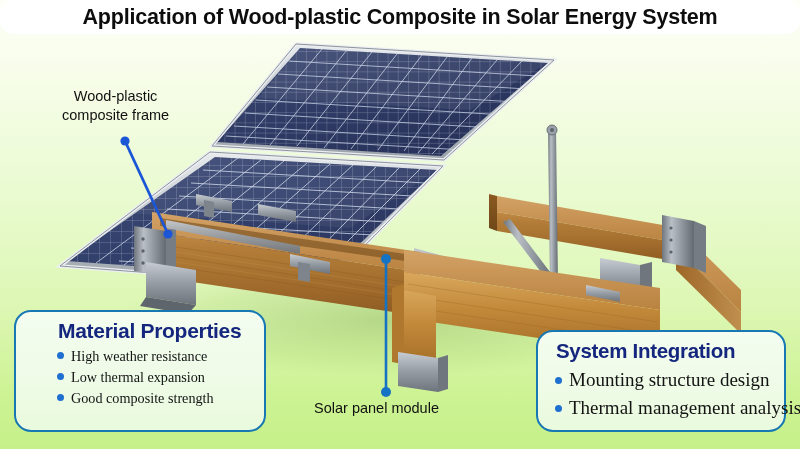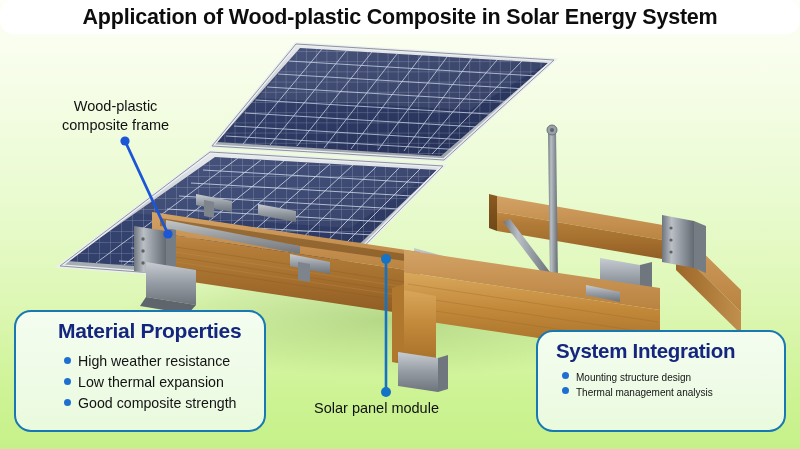--- a/index.html
+++ b/index.html
@@ -60,21 +60,21 @@
   
   .callout {
     position: absolute;
     z-index: 40;
     color: #111111;
     font-size: 14.5px;
     line-height: 1.32;
     text-align: center;
     white-space: nowrap;
   }
-  #callout-frame { left: 62px; top: 97px; }
+  #callout-frame { left: 62px; top: 87px; }
   #callout-panel { left: 314px; top: 399px; }
 
   
   .info-box {
     position: absolute;
     z-index: 50;
     border: 2.2px solid #1878b4;
     border-radius: 17px;
     background: linear-gradient(to bottom, #f4fdf0 0%, #eefbe6 60%, #e9fadd 100%);
     box-sizing: border-box;
@@ -92,32 +92,33 @@
     font-size: 21px;
     font-weight: bold;
     color: #14267e;
     margin: 0 0 3px 2px;
     letter-spacing: -0.3px;
     white-space: nowrap;
   }
   #box-system .box-title { font-size: 20.5px; }
   .box-list {
     list-style: none;
-    margin: 8px;
+    margin: 1px;
     padding: 0;
+    font-family: Liberation Serif, serif;
   }
   .box-list li {
     display: flex;
     align-items: baseline;
     font-size: 14.2px;
     color: #131313;
     line-height: 1.47;
     white-space: nowrap;
   }
-  #box-system .box-list li { font-size: 10px; }
+  #box-system .box-list li { font-size: 19px; }
   .bullet {
     flex: 0 0 auto;
     width: 7px; height: 7px;
     border-radius: 50%;
     background: #1f6fd0;
     margin-right: 7px;
     position: relative;
     top: -2px;
   }
 </style>

